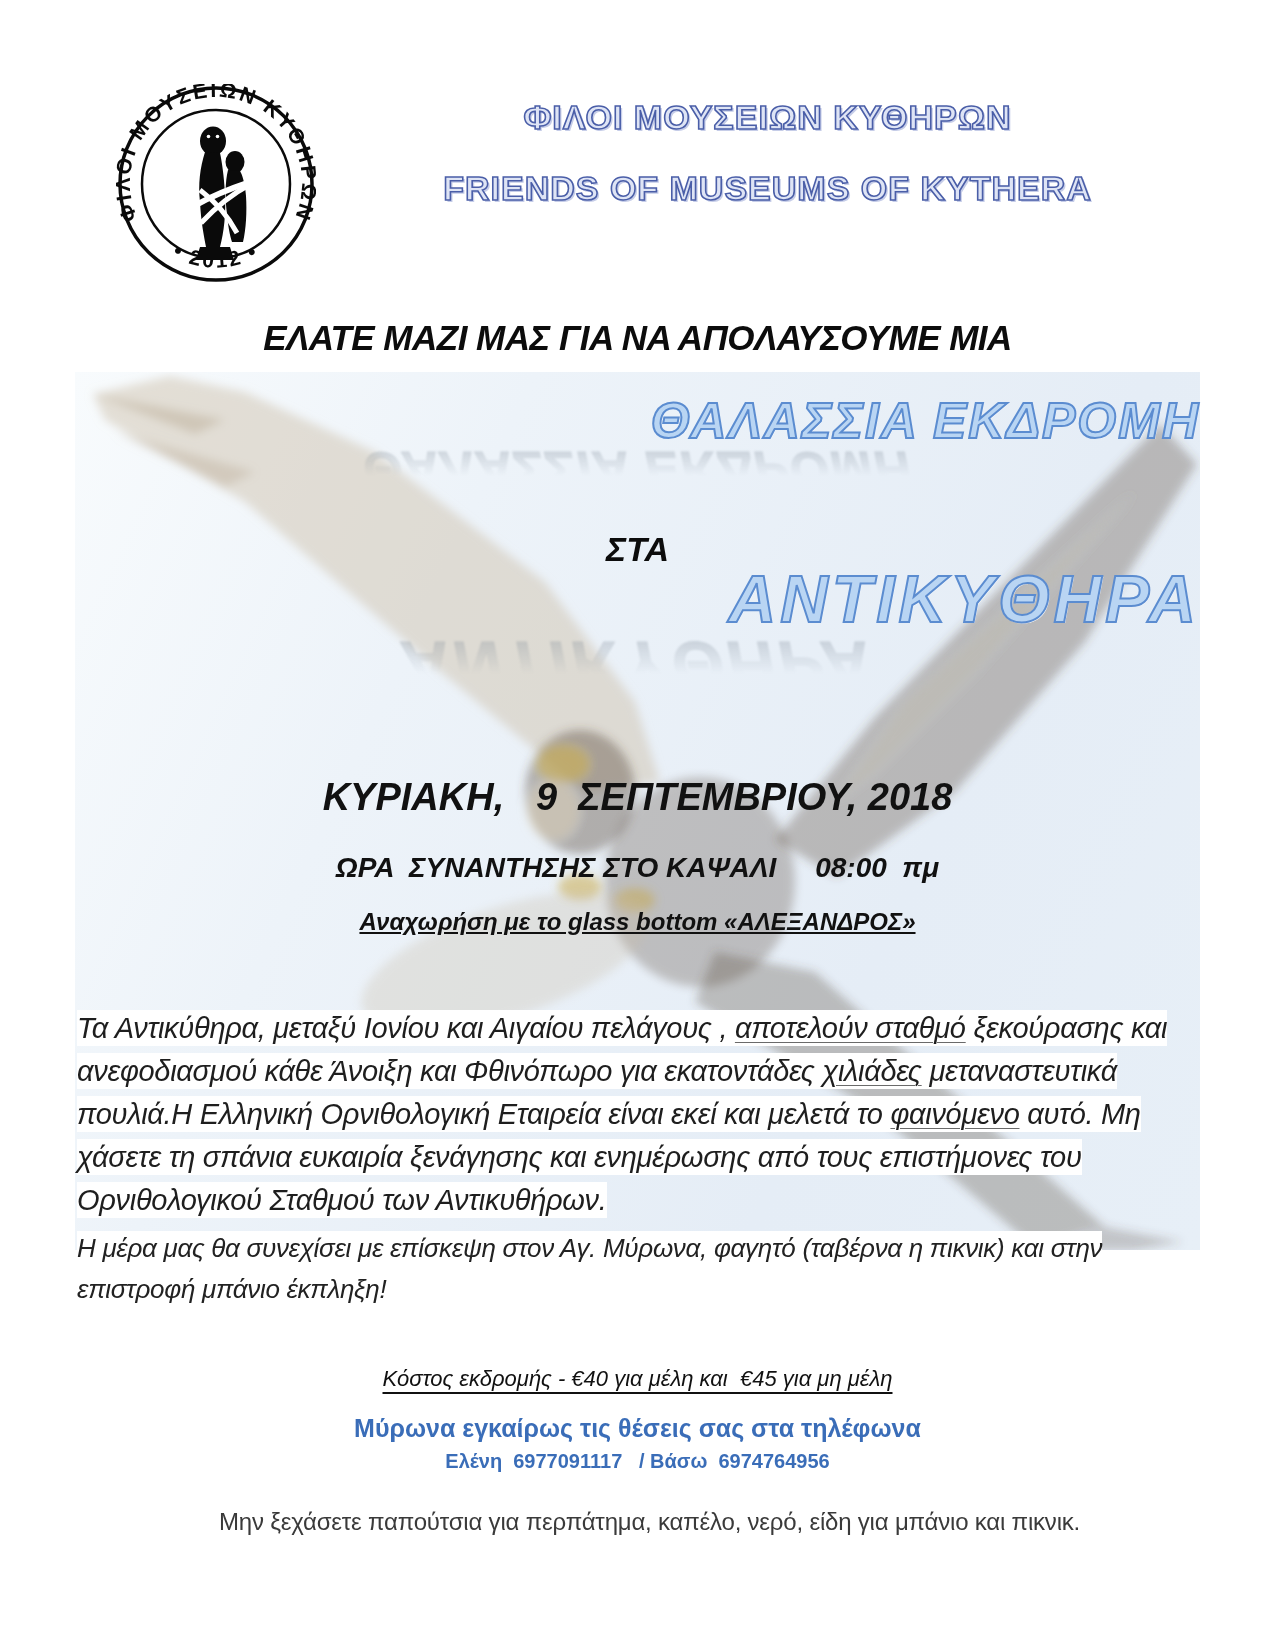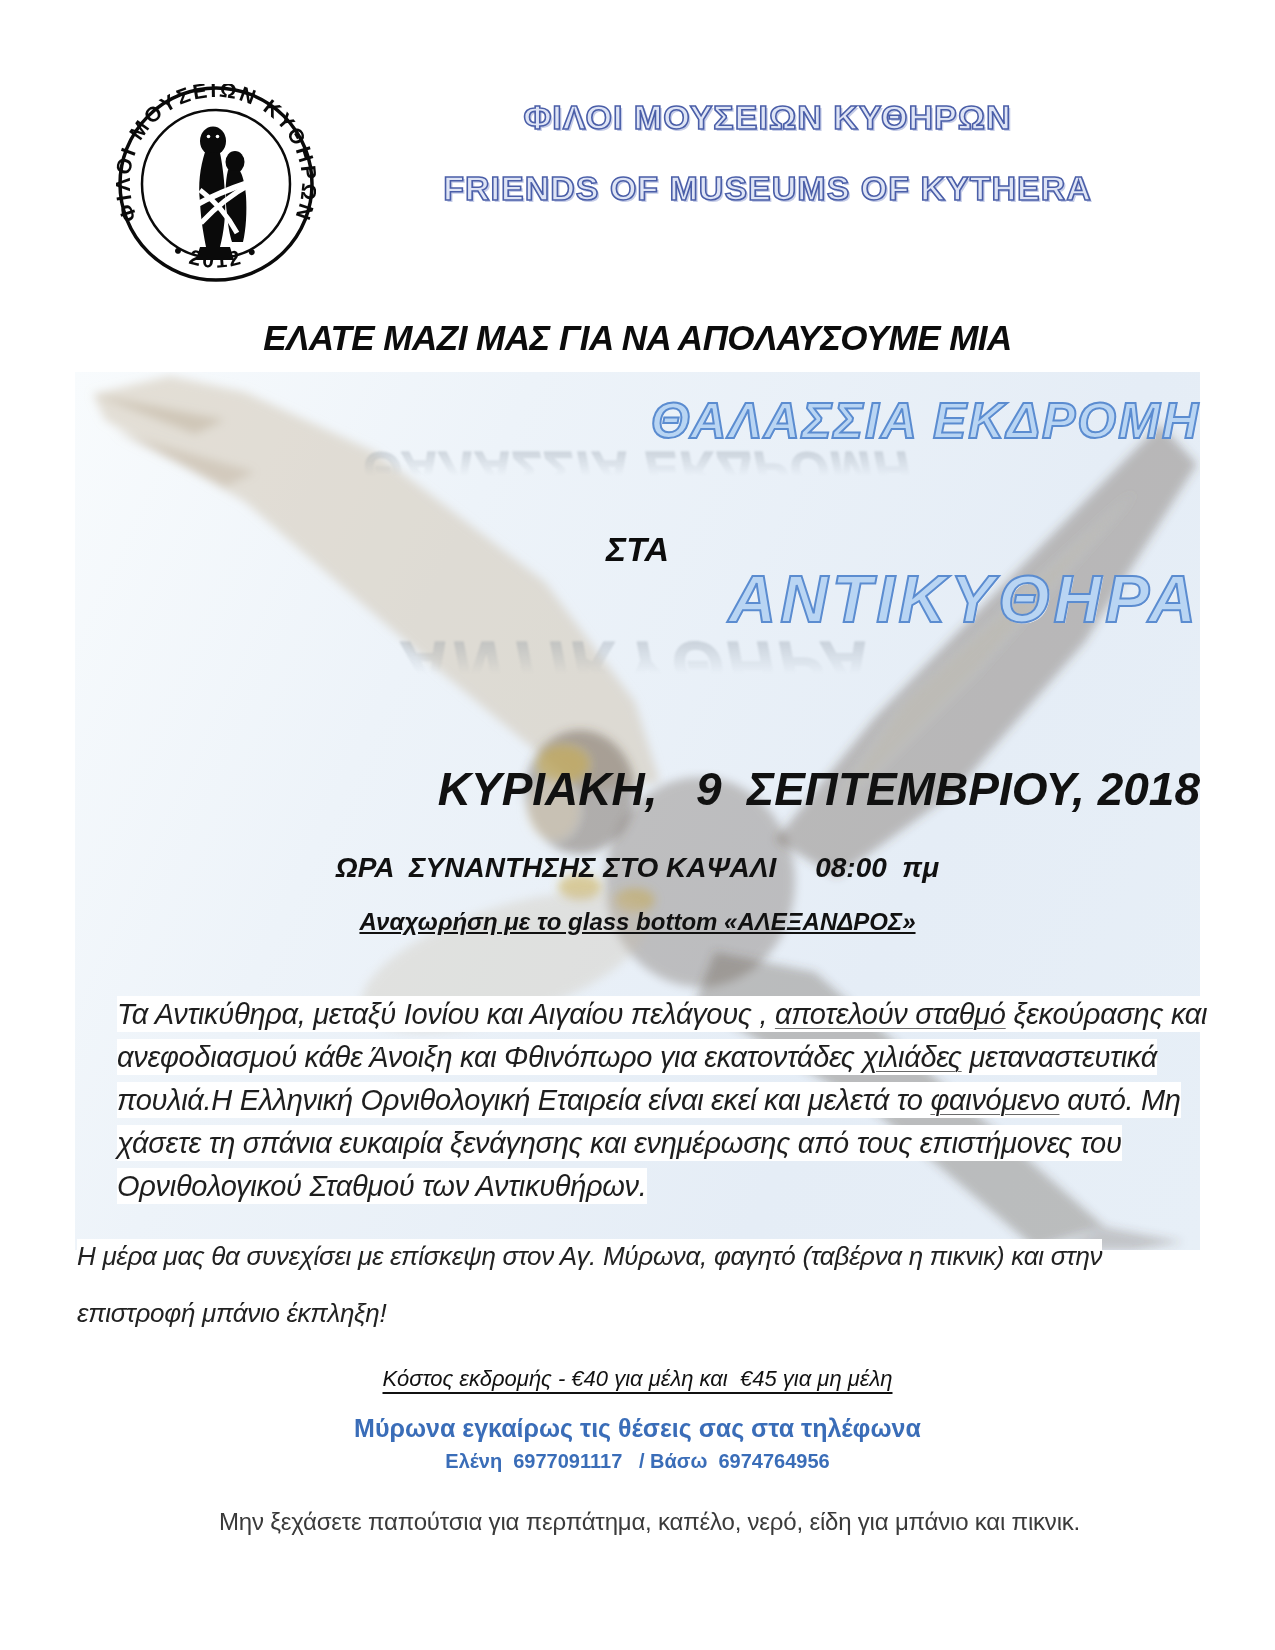--- a/index.html
+++ b/index.html
@@ -42,31 +42,31 @@
     mask-image:linear-gradient(to top,rgba(0,0,0,.95) 8%,rgba(0,0,0,0) 62%);}
   .trip-type-wrap{position:absolute;left:0;width:100%;text-align:center;top:20px;}
   .destination-wrap{position:absolute;left:0;width:100%;text-align:center;top:189px;}
   .trip-type-wrap .main{font-size:50px;}
   .destination-wrap .main{font-size:66px;letter-spacing:4px;}
   .trip-type-wrap .reflection{font-size:50px;}
   .destination-wrap .reflection{font-size:66px;letter-spacing:4px;}
   .main{display:block;text-align:right;}
 
   .sta{top:158px;font-size:34px;font-weight:bold;font-style:italic;color:#0c0c0c;}
-  .date-line{top:390px;font-size:46px;font-weight:bold;font-style:italic;color:#111;text-align:right;}
+  .date-line{top:404px;font-size:38px;font-weight:bold;font-style:italic;color:#111;}
   .meeting-line{top:480px;font-size:28px;font-weight:bold;font-style:italic;color:#111;}
   .departure-line{top:536px;font-size:24px;font-weight:bold;font-style:italic;color:#111;text-decoration:underline;}
 
   
-  .desc{position:absolute;left:2px;top:592px;width:1122px;
-    font-size:29px;font-style:italic;color:#1e1e1e;line-height:43px;letter-spacing:-.3px;text-align:left;margin-left:40px;}
+  .desc{position:absolute;left:2px;top:606px;width:1122px;
+    font-size:29px;font-style:italic;color:#1e1e1e;line-height:43px;letter-spacing:-.3px;text-align:left;}
   .desc .hl,.note .hl{background:#ffffff;box-decoration-break:clone;-webkit-box-decoration-break:clone;padding:2px 0;}
   .u{text-decoration:underline;text-decoration-thickness:1px;text-decoration-color:#6a6a6a;text-underline-offset:4px;}
   .note{position:absolute;left:2px;top:830px;width:1100px;
-    font-size:26px;font-style:italic;color:#222;line-height:57px;letter-spacing:-.3px;text-align:left;}
+    font-size:26px;font-style:italic;color:#222;line-height:41px;letter-spacing:-.3px;text-align:left;}
 
   
   .cost-line{position:absolute;left:0;top:1350px;width:100%;text-align:center;
     font-size:22px;font-style:italic;color:#111;white-space:pre-wrap;
     text-decoration:underline;text-decoration-thickness:2px;text-underline-offset:6px;margin-top:16px;}
   .booking1{position:absolute;left:0;top:1414px;width:100%;text-align:center;
     font-size:25px;font-weight:bold;color:#3a6db8;white-space:pre-wrap;}
   .booking2{position:absolute;left:0;top:1450px;width:100%;text-align:center;
     font-size:20px;font-weight:bold;color:#3a6db8;white-space:pre-wrap;}
   .footer-note{position:absolute;left:0;top:1508px;width:100%;text-align:center;

